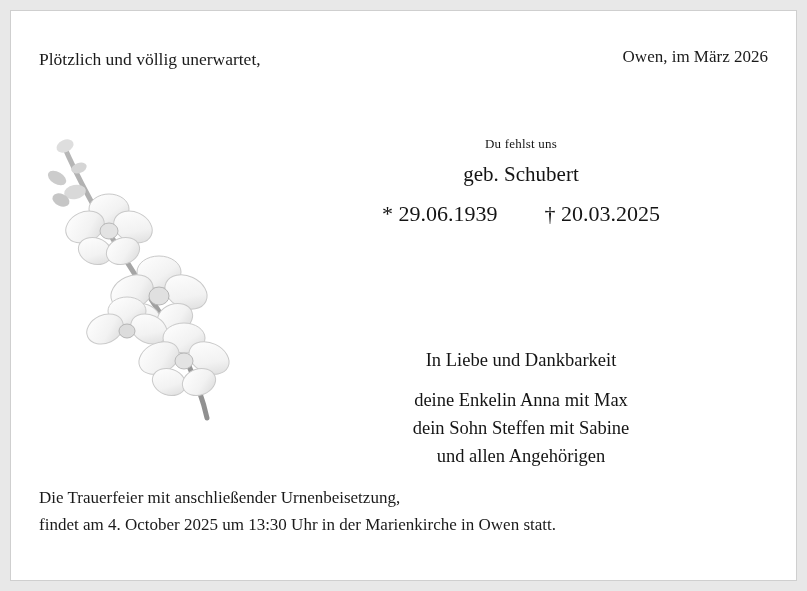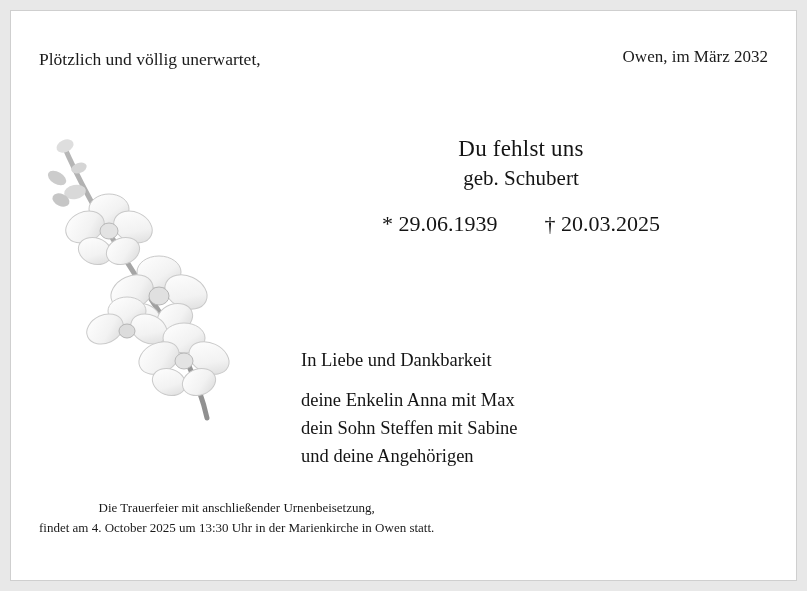--- a/index.html
+++ b/index.html
@@ -61,76 +61,76 @@
   
   .memorial {
     position: absolute;
     left: 290px;
     top: 125px;
     width: 440px;
     text-align: center;
     color: #141414;
   }
   .memorial .missing {
-    font-size: 23px;
+    font-size: 13px;
     letter-spacing: 0.2px;
   }
   .memorial .name {
     font-size: 41px;
     letter-spacing: 1.2px;
     margin-top: 18px;
     font-weight: 400;
     white-space: nowrap;
   }
   .memorial .maiden {
     font-size: 21px;
-    margin-top: 4px;
+    margin-top: 10px;
   }
   .memorial .dates {
     font-size: 22px;
-    margin-top: 20px;
+    margin-top: 14px;
     white-space: nowrap;
   }
   .memorial .dates .sep { display: inline-block; width: 36px; }
 
   
   .family {
     position: absolute;
     left: 290px;
     top: 335px;
     width: 440px;
+    text-align: center;
     color: #141414;
     font-size: 18.5px;
     line-height: 1.52;
   }
   .family .lead { margin-bottom: 12px; }
 
   
   .footer {
     position: absolute;
     left: 28px;
     bottom: 42px;
-    font-size: 13px;
+    font-size: 17px;
     line-height: 1.55;
     color: #1a1a1a;
-    text-align: center;
   }
   .footer div { white-space: nowrap; }
 </style>
 </head>
 <body>
 
 <div id="obituary">
   <div class="inner">
 
     <div class="intro">
       <div>Plötzlich und völlig unerwartet,</div>
     </div>
 
-    <div class="place-date">Owen, im März 2032</div>
+    <div class="place-date">Owen, im März 2026</div>
 
     <div class="orchid">
       <svg width="220" height="300" viewBox="0 0 220 300" xmlns="http://www.w3.org/2000/svg">
         <defs>
           <linearGradient id="petalG" x1="0" y1="0" x2="1" y2="1">
             <stop offset="0%" stop-color="#ffffff"></stop>
             <stop offset="60%" stop-color="#f2f2f2"></stop>
             <stop offset="100%" stop-color="#d8d8d8"></stop>
           </linearGradient>
           <linearGradient id="stemG" x1="0" y1="0" x2="0" y2="1">
@@ -190,21 +190,21 @@
         <span>* 29.06.1939</span>
         <span class="sep"></span>
         <span>† 20.03.2025</span>
       </div>
     </div>
 
     <div class="family">
       <div class="lead">In Liebe und Dankbarkeit</div>
       <div>deine Enkelin Anna mit Max</div>
       <div>dein Sohn Steffen mit Sabine</div>
-      <div>und deine Angehörigen</div>
+      <div>und allen Angehörigen</div>
     </div>
 
     <div class="footer">
       <div>Die Trauerfeier mit anschließender Urnenbeisetzung,</div>
       <div>findet am 4. October 2025 um 13:30 Uhr in der Marienkirche in Owen statt.</div>
     </div>
 
   </div>
 </div>
 

